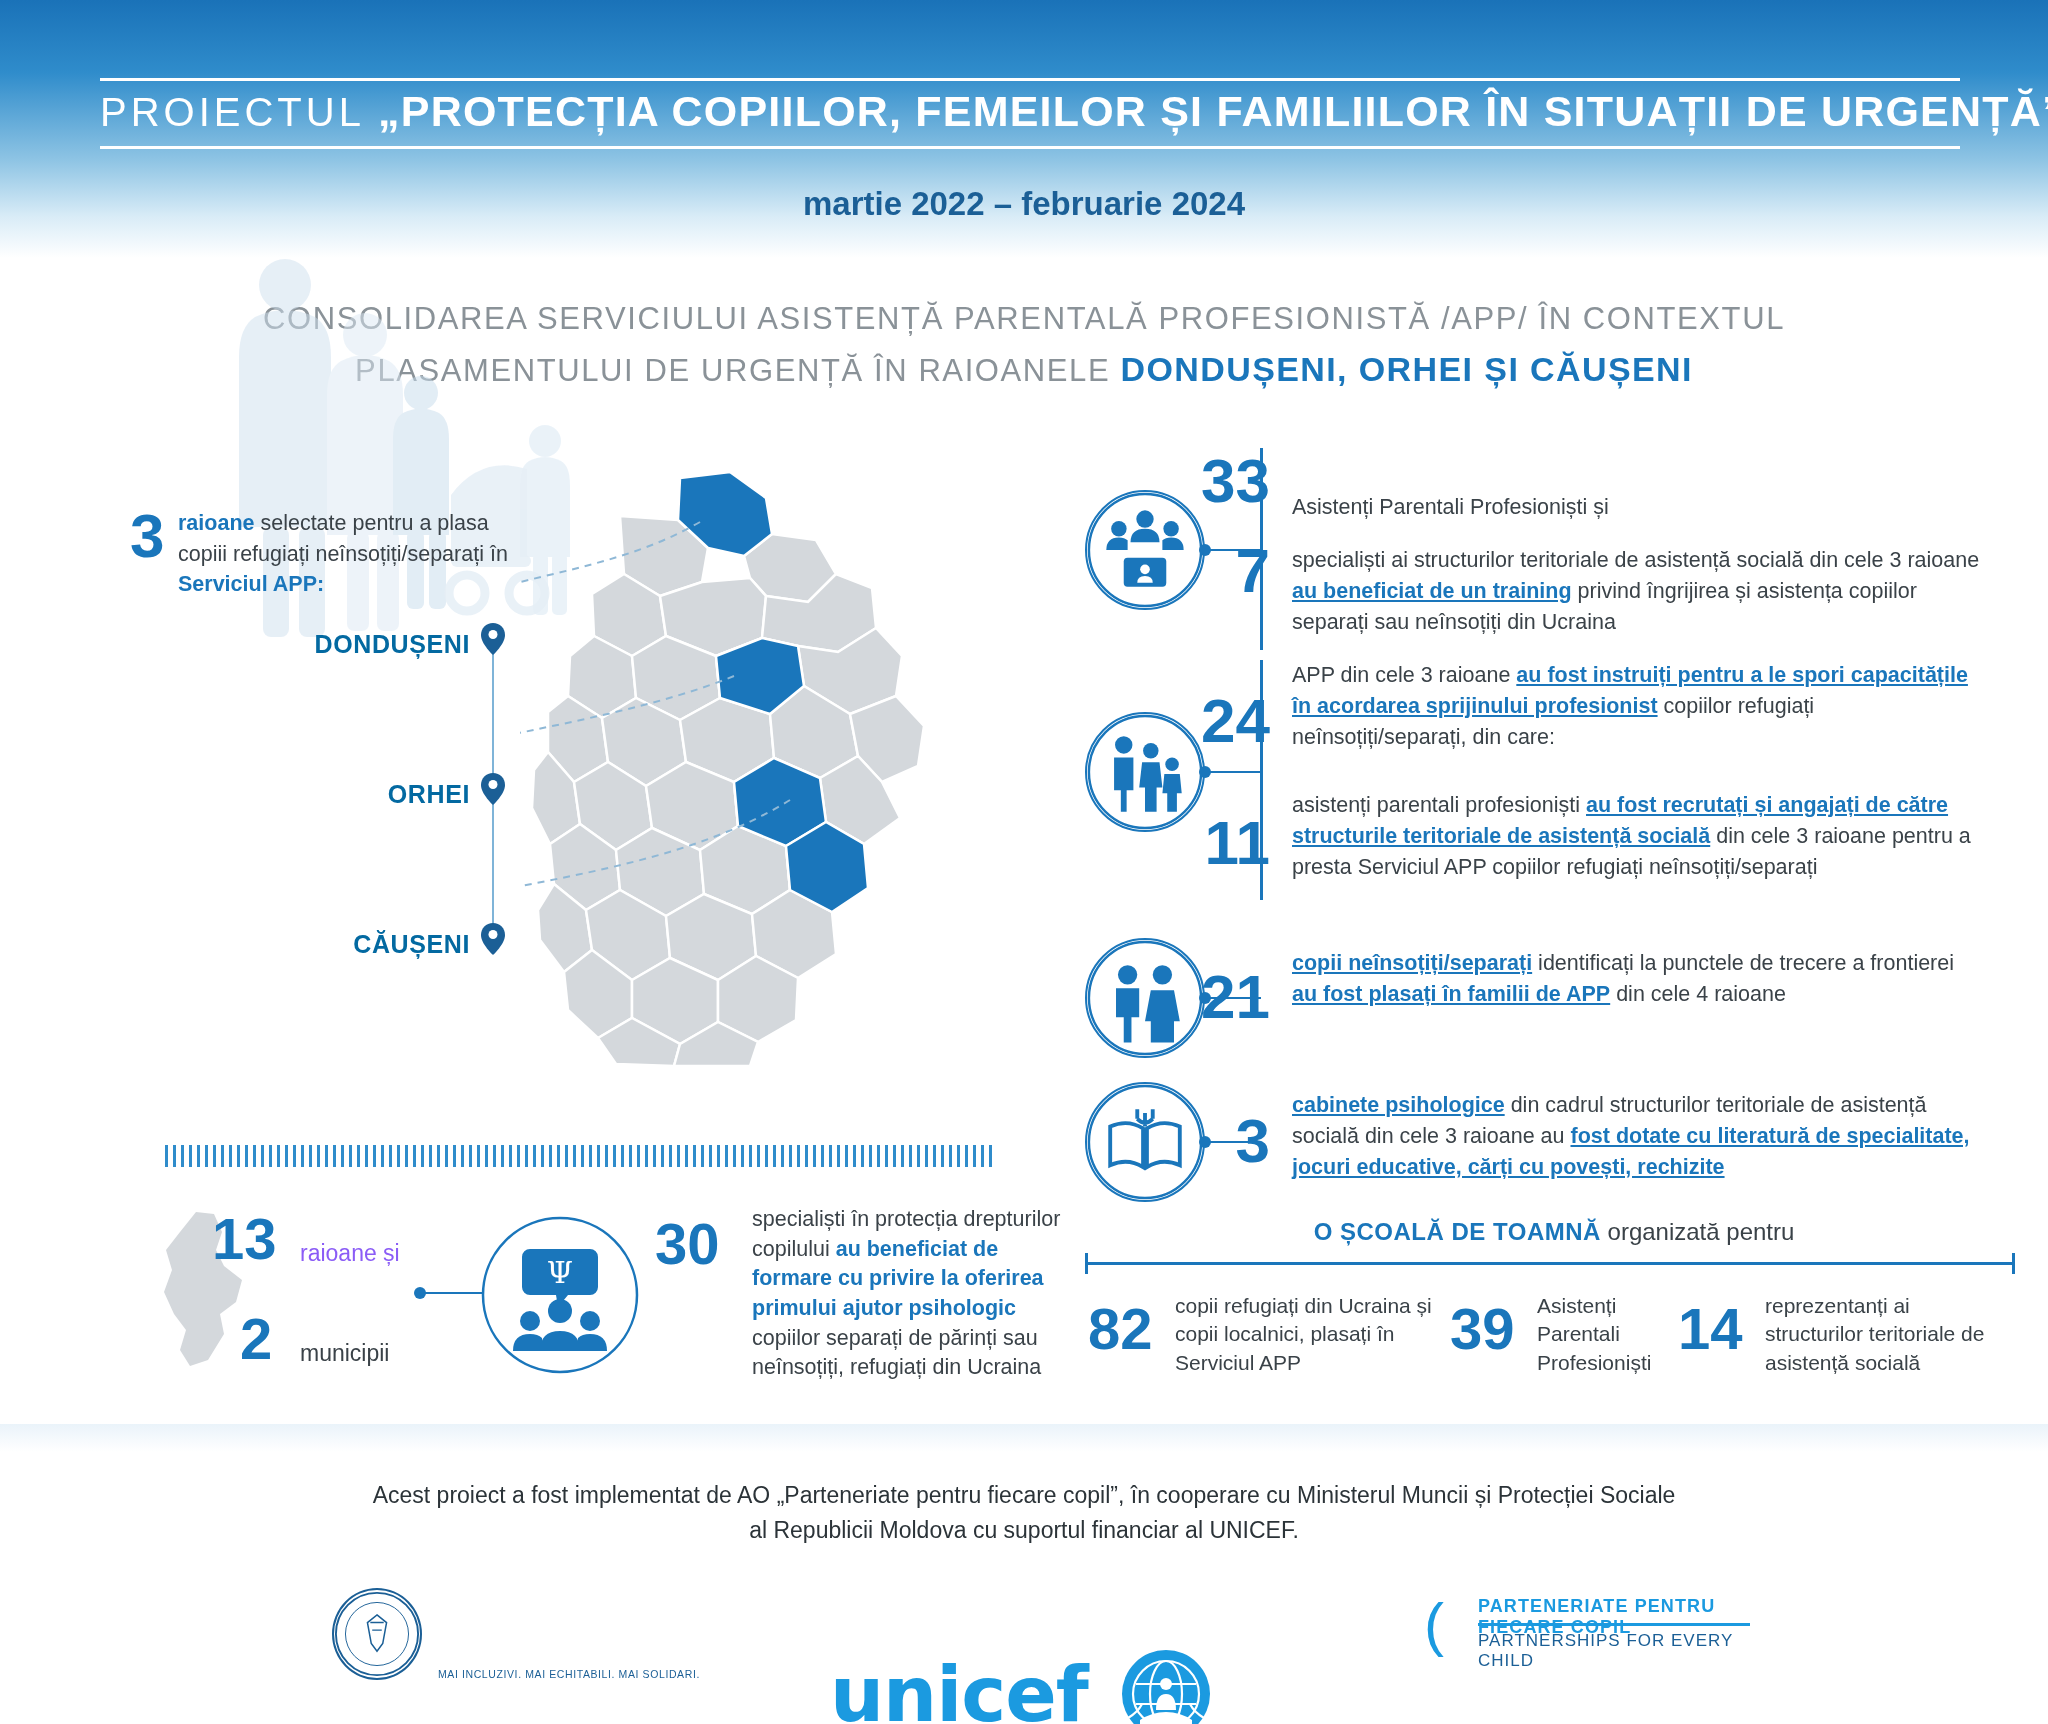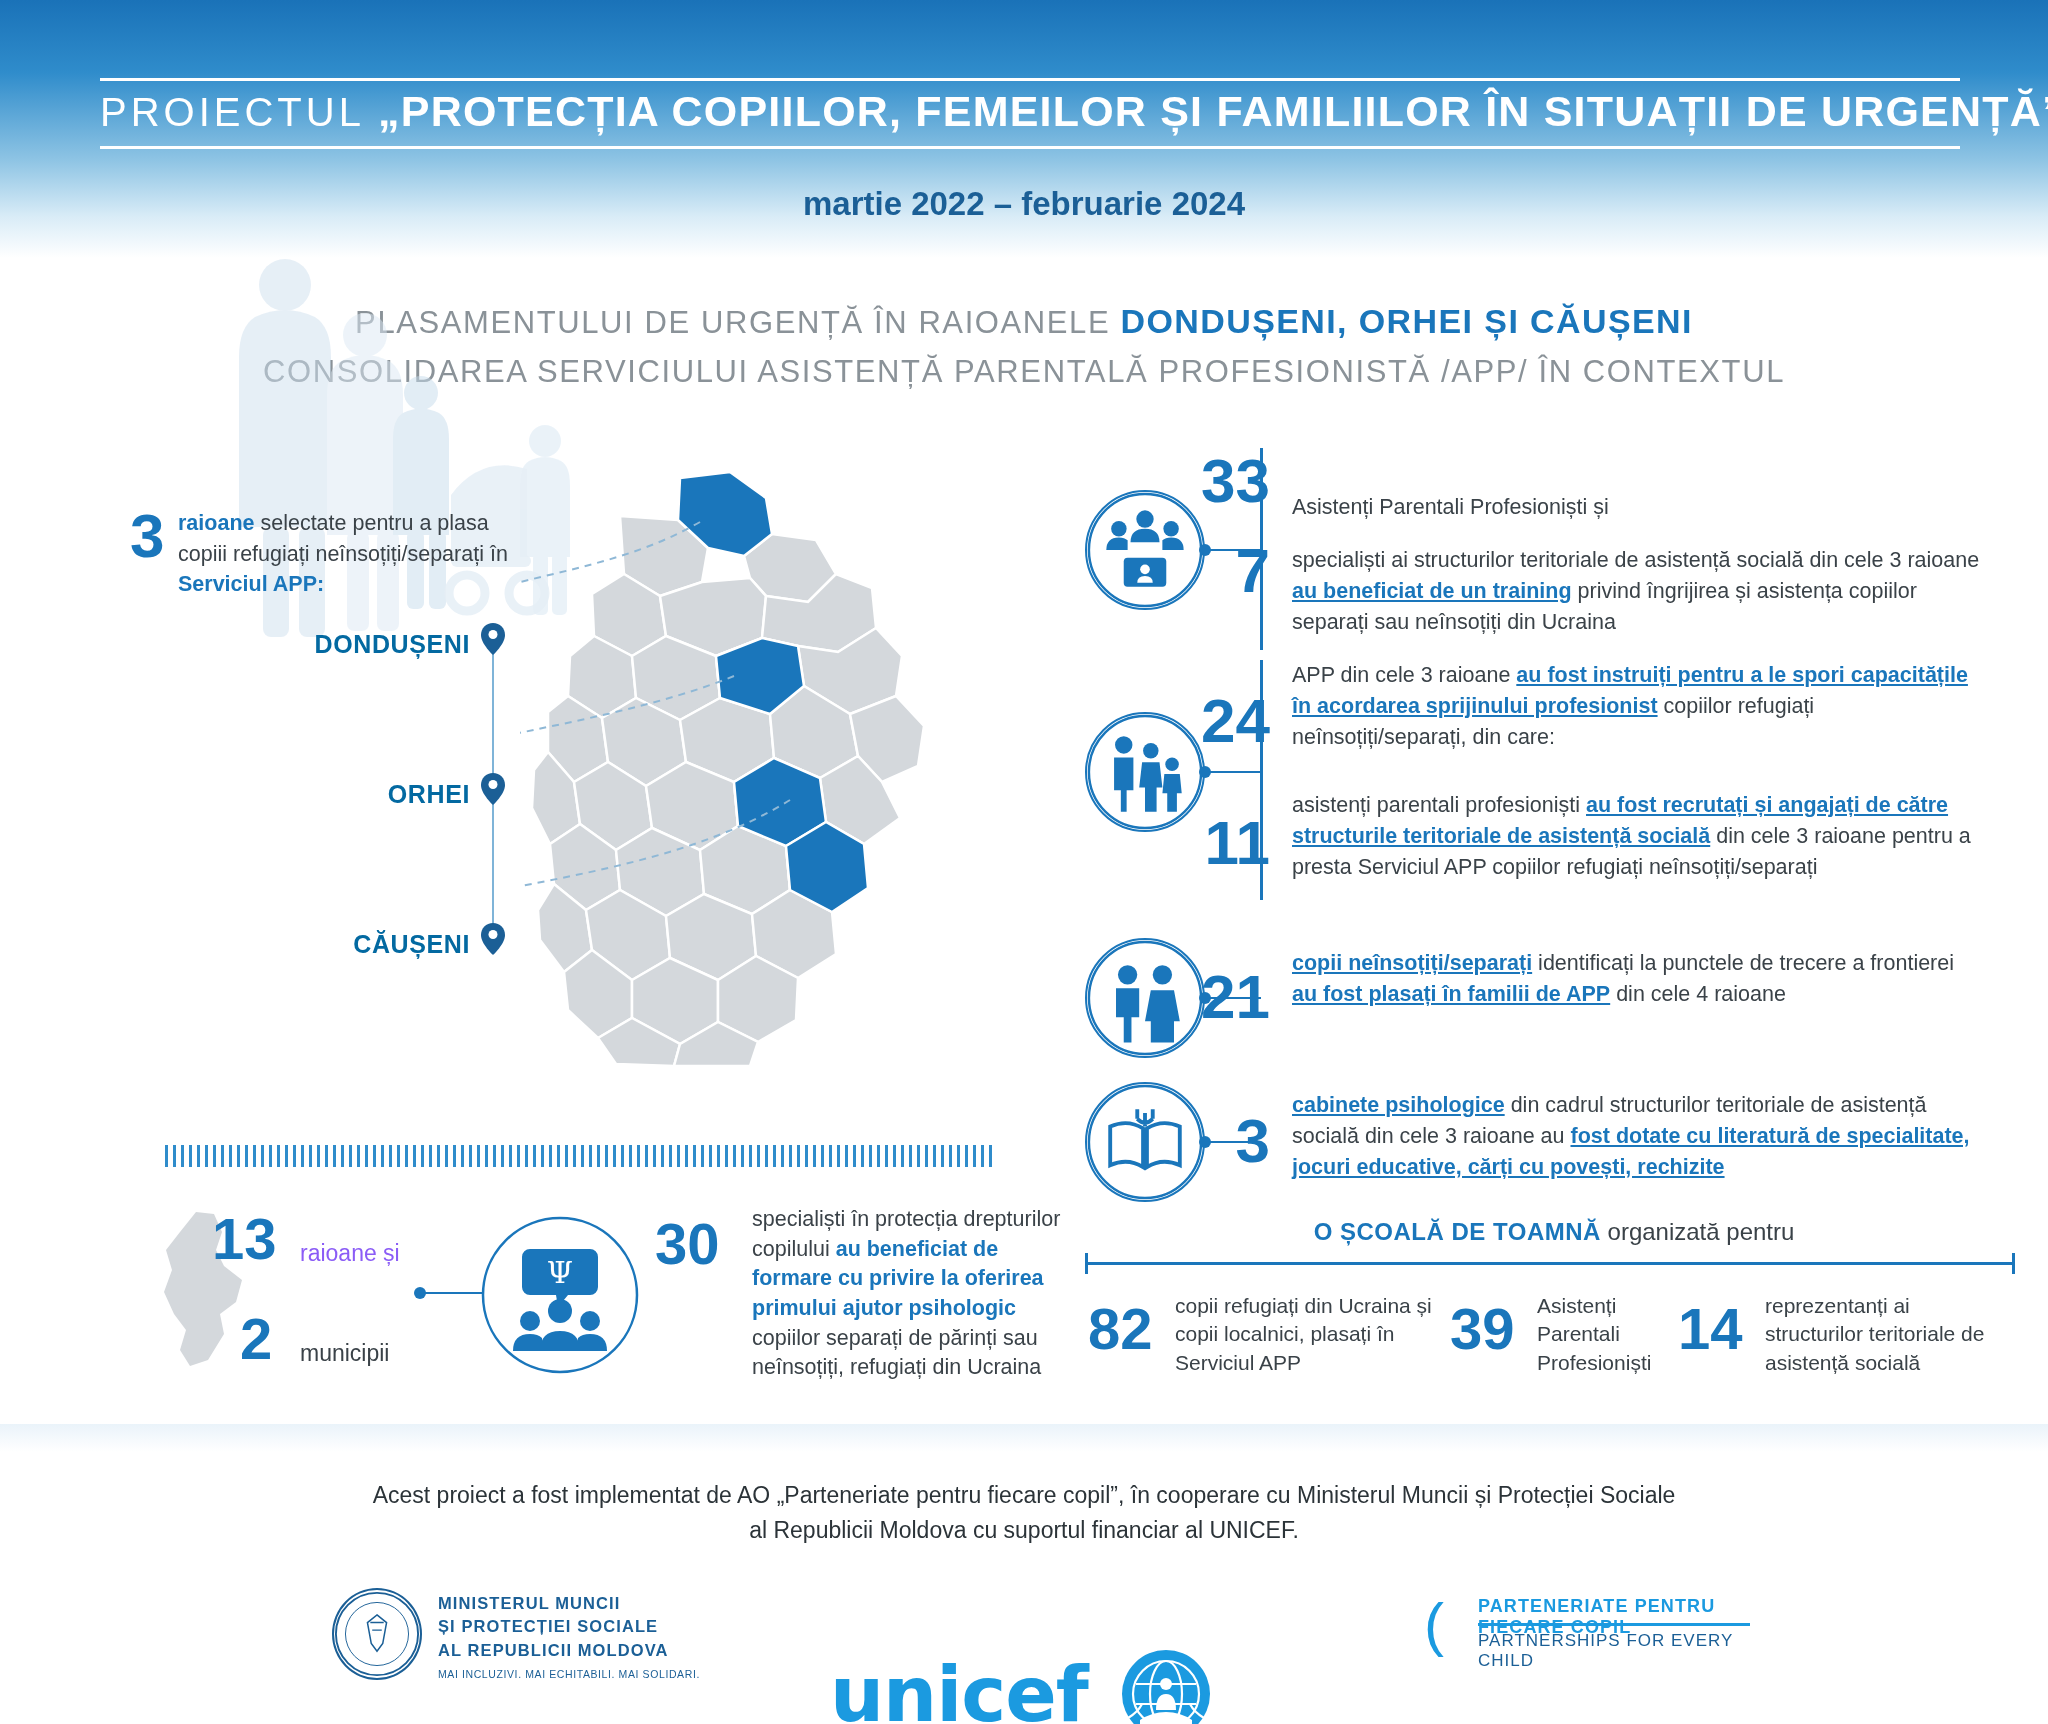--- a/index.html
+++ b/index.html
@@ -163,25 +163,25 @@
     <div class="header-title-wrap">
       <div class="header-title">
         <span class="light">PROIECTUL</span>
         <span>„PROTECȚIA COPIILOR, FEMEILOR ȘI FAMILIILOR ÎN SITUAȚII DE URGENȚĂ”</span>
       </div>
     </div>
     <div class="header-sub">martie 2022 – februarie 2024</div>
   </div>
 
   <div class="sec-title">
+    <div>CONSOLIDAREA SERVICIULUI ASISTENȚĂ PARENTALĂ PROFESIONISTĂ /APP/ ÎN CONTEXTUL</div>
     <div>
       <span>PLASAMENTULUI DE URGENȚĂ ÎN RAIOANELE</span>
       <span class="hl">DONDUȘENI, ORHEI ȘI CĂUȘENI</span>
     </div>
-    <div>CONSOLIDAREA SERVICIULUI ASISTENȚĂ PARENTALĂ PROFESIONISTĂ /APP/ ÎN CONTEXTUL</div>
   </div>
 
   <div>
 
     <svg class="silhouettes" viewBox="0 0 420 420">
       <g fill="#cfe0ee">
         <circle cx="70" cy="40" r="26"></circle>
         <path d="M40 72 q30 -14 60 0 q16 10 16 40 l0 170 l-92 0 l0 -170 q0 -30 16 -40 z"></path>
         <rect x="48" y="282" width="26" height="110" rx="8"></rect>
         <rect x="84" y="282" width="26" height="110" rx="8"></rect>
@@ -420,25 +420,20 @@
   </div>
 
   <div class="logos"></div>
 
   <svg class="gov-seal" viewBox="0 0 90 92">
     <circle cx="45" cy="46" r="43" fill="none" stroke="#1b5f96" stroke-width="2"></circle>
     <circle cx="45" cy="46" r="33" fill="none" stroke="#1b5f96" stroke-width="1"></circle>
     <path d="M45 26 l10 8 l-4 22 l-6 8 l-6 -8 l-4 -22 z" fill="none" stroke="#1b5f96" stroke-width="1.6"></path>
     <path d="M38 34 h14 M40 42 h10" stroke="#1b5f96" stroke-width="1.4"></path>
   </svg>
-  <div class="gov-lines">
-    <div>MINISTERUL MUNCII</div>
-    <div>ȘI PROTECȚIEI SOCIALE</div>
-    <div>AL REPUBLICII MOLDOVA</div>
-  </div>
   <div class="gov-tag">MAI INCLUZIVI. MAI ECHITABILI. MAI SOLIDARI.</div>
 
   <div class="unicef-logo">
     <div class="unicef-word">unicef</div>
     <svg class="unicef-globe" viewBox="0 0 92 92">
       <circle cx="46" cy="46" r="44" fill="#1b9ae0"></circle>
       <circle cx="46" cy="46" r="33" fill="none" stroke="#ffffff" stroke-width="2.2"></circle>
       <ellipse cx="46" cy="46" rx="16" ry="33" fill="none" stroke="#ffffff" stroke-width="2.2"></ellipse>
       <path d="M16 36 h60 M16 56 h60" stroke="#ffffff" stroke-width="2.2" fill="none"></path>
       <g fill="#ffffff">

